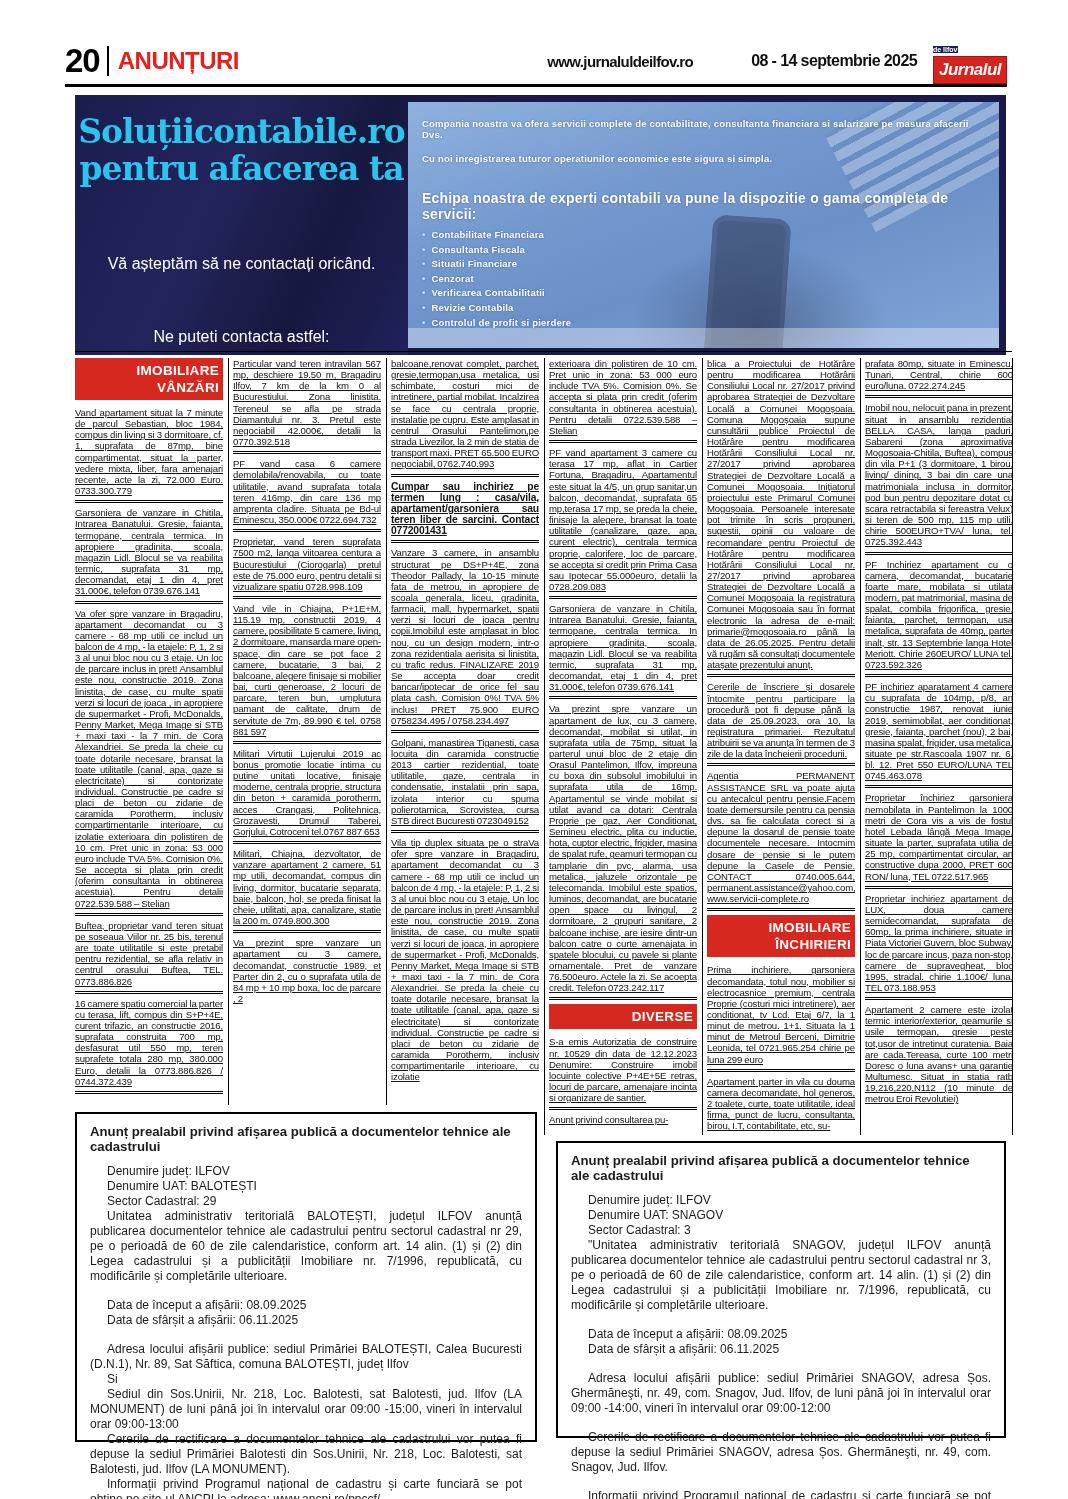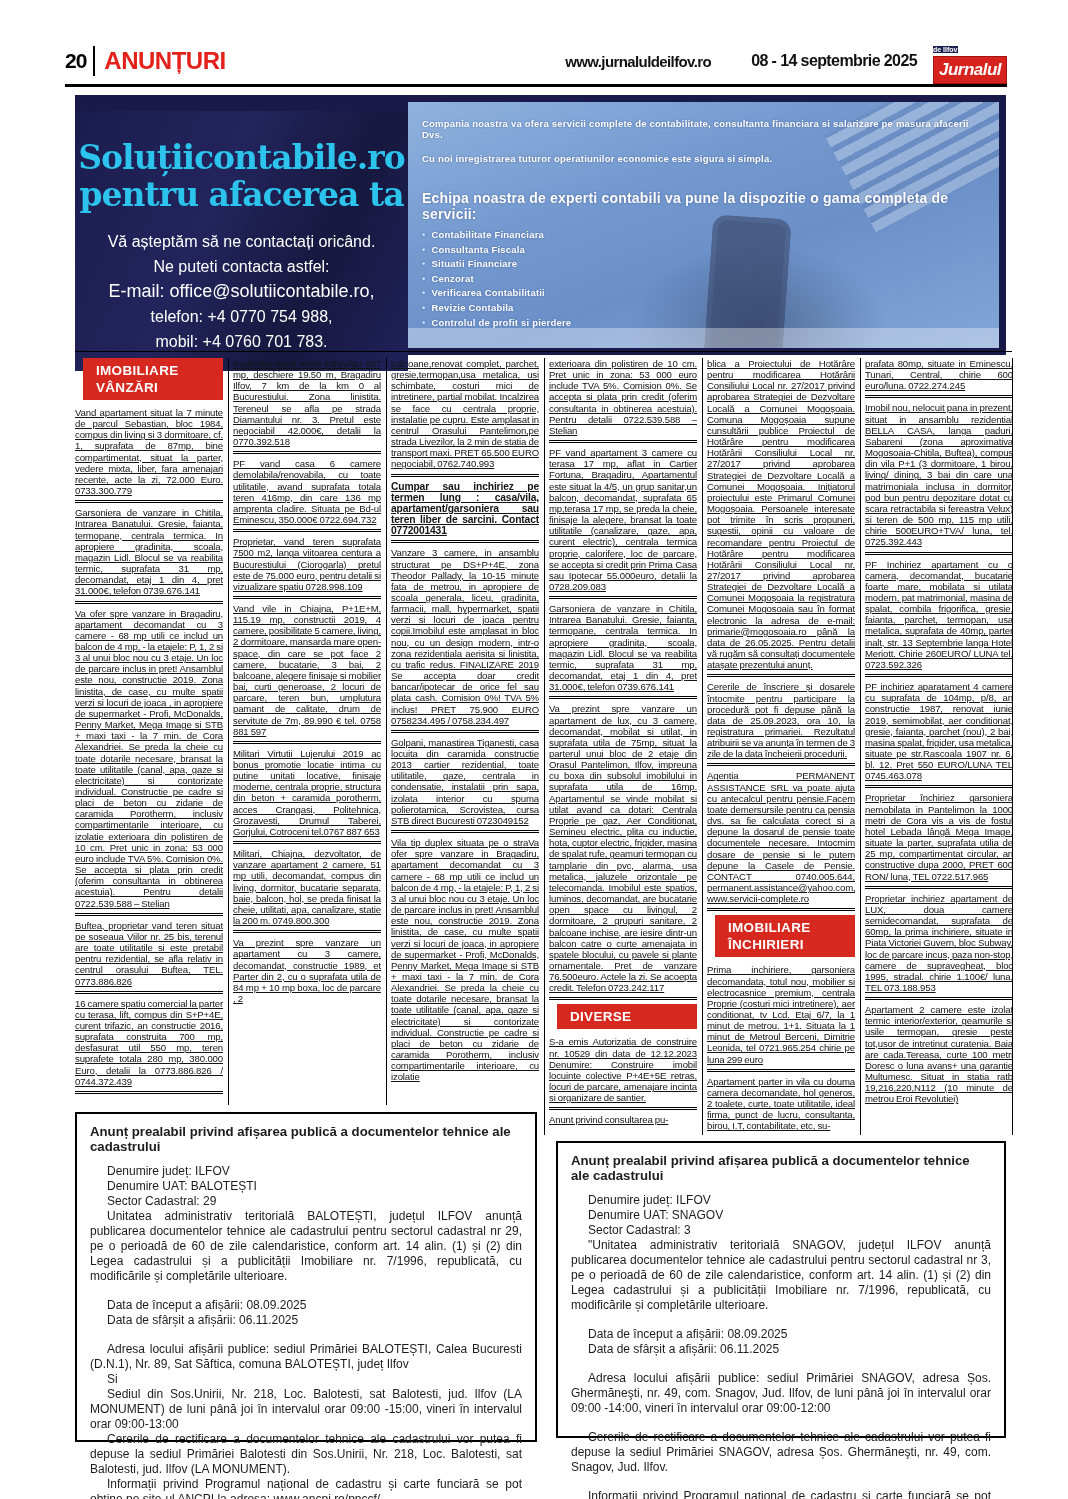--- a/index.html
+++ b/index.html
@@ -1,37 +1,37 @@
 <!DOCTYPE html>
 <html lang="ro"><head>
 <meta charset="utf-8">
 <style>
   html,body{margin:0;padding:0;background:#e8e8e8;}
   #page{position:relative;width:1068px;height:1499px;background:#fff;overflow:hidden;
         font-family:"Liberation Sans",sans-serif;color:#111;}
   
   #header{position:absolute;left:65px;top:40px;width:942px;height:42px;display:flex;align-items:center;}
-  #pagenum{font-size:21px;font-weight:bold;color:#000;letter-spacing:-1px;padding-right:7px;border-right:2px solid #000;line-height:30px;}
+  #pagenum{font-size:33px;font-weight:bold;color:#000;letter-spacing:-1px;padding-right:7px;border-right:2px solid #000;line-height:30px;}
   #section-label{font-size:24px;font-weight:bold;color:#e4211b;margin-left:9px;letter-spacing:-.5px;}
   #site-url{margin-left:auto;font-weight:bold;font-size:15px;letter-spacing:-.6px;}
-  #date-range{margin-left:40px;font-weight:bold;font-size:16px;letter-spacing:-.6px;}
+  #date-range{margin-left:58px;font-weight:bold;font-size:16px;letter-spacing:-.6px;}
   #logo{margin-left:16px;width:74px;position:relative;}
   #logo .strip{background:#1a2050;color:#fff;font-size:7px;font-weight:bold;text-align:center;height:11px;line-height:11px;width:56px;margin:0 auto;}
   #logo .box{background:#d7231d;border:1px solid #a31410;color:#fff;font-weight:bold;font-style:italic;
              font-size:17px;text-align:center;height:26px;line-height:26px;letter-spacing:-.5px;}
   #header-rule{position:absolute;left:65px;top:84px;width:942px;height:3px;background:#000;}
   
   #banner{position:absolute;left:75px;top:95px;width:931px;height:260px;background:#191a4a;}
-  #banner-left{position:absolute;left:0;top:16px;width:333px;height:260px;
+  #banner-left{position:absolute;left:0;top:0;width:333px;height:260px;
       background:linear-gradient(115deg,#1b1c4e 0%,#23245c 40%,#17183f 70%,#20215a 100%);
-      display:flex;flex-direction:column;align-items:center;text-align:center;padding-top:28px;box-sizing:border-box;}
+      display:flex;flex-direction:column;align-items:center;text-align:center;padding-top:18px;box-sizing:border-box;}
   .banner-title{font-family:"DejaVu Serif","Liberation Serif",serif;font-weight:bold;color:#2cc3ec;
       font-size:33px;line-height:37px;letter-spacing:-1px;}
   #banner-lines{margin-top:16px;color:#fff;}
-  #banner-lines .bl{font-size:16px;line-height:25px;}
+  #banner-lines .bl{font-size:16px;line-height:25px;margin-top:48px;}
   #banner-lines .bl:nth-child(3){font-weight:normal;font-size:18px;}
   #banner-photo{position:absolute;left:333px;top:7px;right:7px;bottom:7px;
       background:linear-gradient(160deg,#8fb2de 0%,#7499cf 35%,#6b90c8 60%,#82a6d6 100%);
       overflow:hidden;color:#fff;}
   #banner-photo .deco-kbd{position:absolute;right:-30px;top:-18px;width:190px;height:110px;transform:rotate(-28deg);
       background:repeating-linear-gradient(0deg,rgba(255,255,255,.55) 0 10px,rgba(90,120,170,.45) 10px 16px);opacity:.5;}
   #banner-photo .deco-phone{position:absolute;left:300px;top:115px;width:78px;height:160px;border-radius:14px;
       background:#2a3350;box-shadow:inset 0 0 0 5px #3a4466;opacity:.55;transform:rotate(4deg);}
   #banner-photo .deco-hand{position:absolute;left:220px;top:140px;width:260px;height:170px;border-radius:50%;
       background:radial-gradient(ellipse at center,rgba(40,55,90,.45),rgba(40,55,90,0) 70%);}
@@ -50,22 +50,22 @@
   .col1{left:75px;height:747px;}
   .col2{left:233px;height:747px;}
   .col3{left:391px;height:747px;}
   .col4{left:549px;height:777px;}
   .col5{left:707px;height:777px;}
   .col6{left:865px;height:777px;}
   .vrule{position:absolute;top:358px;width:1px;background:#000;}
   .ad{border-bottom:3px double #000;padding-bottom:4px;margin-bottom:4px;text-decoration:underline;}
   .ad.nl{border-bottom:none;}
   .ad.bold{font-weight:bold;font-size:10.3px;}
-  .sec{background:#d7281f;color:#fff;font-weight:bold;text-align:left;font-size:13.5px;line-height:17px;
-       padding:4px 13px;margin:0 0 7px 8px;letter-spacing:.3px;}
+  .sec{background:#d7281f;color:#fff;font-weight:bold;text-align:right;font-size:13.5px;line-height:17px;
+       padding:4px 4px;margin:0 0 7px 0;letter-spacing:.3px;}
   
   .notice{position:absolute;background:#fff;border:2px solid #000;box-sizing:border-box;padding:8px 13px;
           font-size:12px;line-height:15px;text-align:justify;color:#1c1c1c;}
   #notice-left{left:75px;top:1112px;width:462px;height:330px;}
   #notice-right{left:556px;top:1141px;width:450px;height:297px;}
   .notice .ntitle{font-weight:bold;font-size:13.2px;margin:2px 0 10px 0;text-align:left;}
   .notice p.np{margin:0;text-indent:17px;}
   .notice p.np.gap{margin-top:14px;}
 </style>
 </head>

